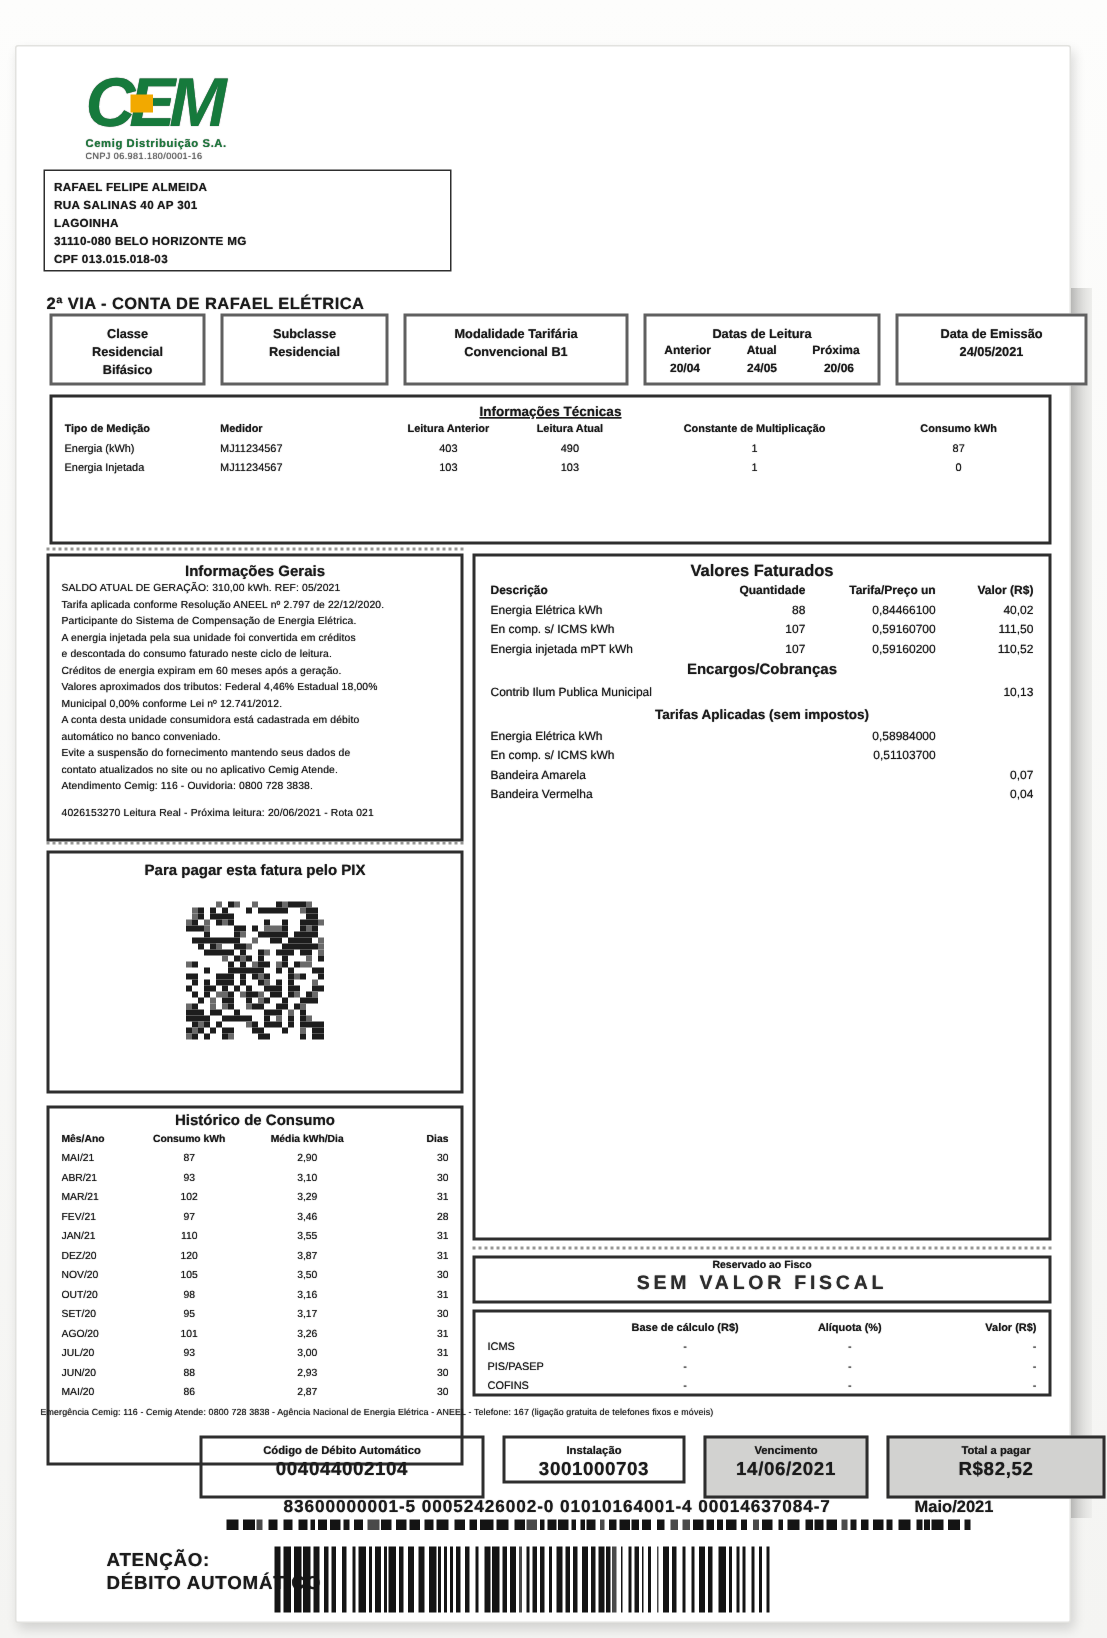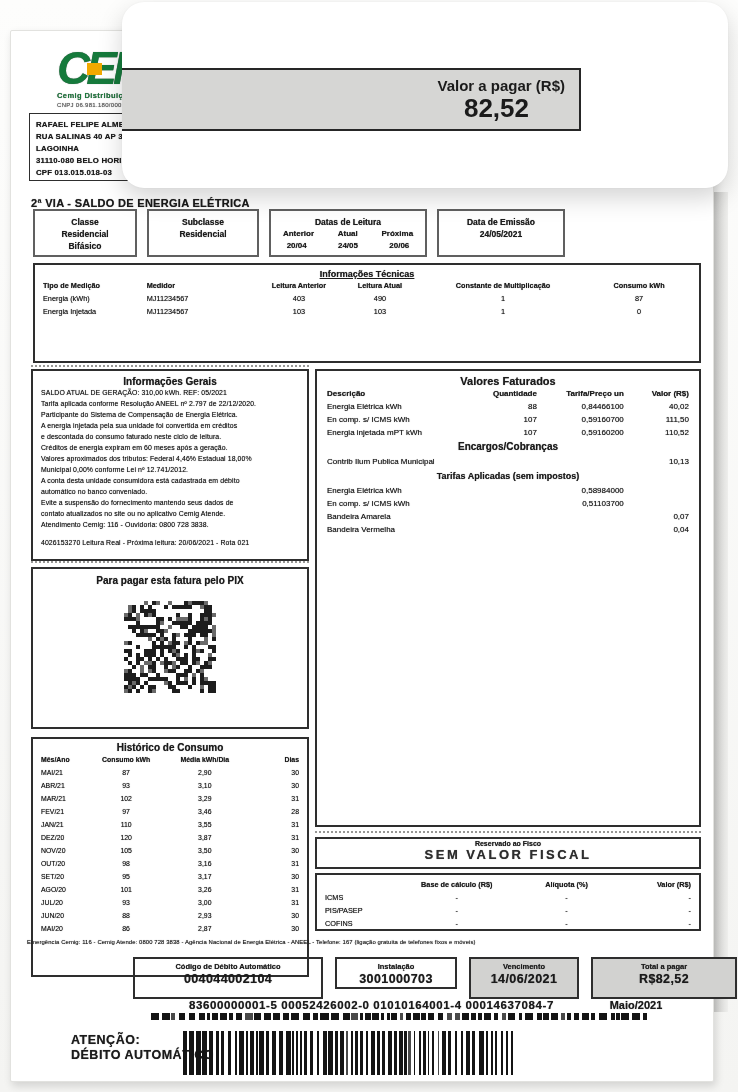--- a/index.html
+++ b/index.html
@@ -82,31 +82,35 @@
     <div class="abs brand-cnpj" style="left:46px;top:71px;">CNPJ 06.981.180/0001-16</div>
 
     <div class="box cust" style="left:18px;top:82px;width:272px;height:68px;border-width:1.5px;" id="custBox">
         <div>RAFAEL FELIPE ALMEIDA</div>
         <div>RUA SALINAS 40 AP 301</div>
         <div>LAGOINHA</div>
         <div>31110-080 BELO HORIZONTE MG</div>
         <div>CPF 013.015.018-03</div>
       </div>
 
-    <div class="abs doc-title" style="left:20px;top:166px;">2ª VIA - SALDO DE ENERGIA ELÉTRICA</div>
+    <div class="abs doc-title" style="left:20px;top:166px;">2ª VIA - CONTA DE RAFAEL ELÉTRICA</div>
 
     <div class="hb-row" style="left:22px;top:178px;height:48px;">
       <div class="hb" style="width:104px;height:48px;">
         <div>Classe</div>
         <div>Residencial</div>
         <div>Bifásico</div>
       </div>
       <div class="hb" style="width:112px;height:48px;">
         <div>Subclasse</div>
         <div>Residencial</div>
+      </div>
+      <div class="hb" style="width:150px;height:48px;">
+        <div>Modalidade Tarifária</div>
+        <div>Convencional B1</div>
       </div>
       <div class="hb" style="width:158px;height:48px;">
         <div>Datas de Leitura</div>
         <div class="sub3">
           <span>Anterior</span>
           <span>Atual</span>
           <span>Próxima</span>
         </div>
         <div class="sub3">
           <span>20/04</span>
@@ -1163,19 +1167,13 @@
         <i style="width: 2px; background: rgb(20, 20, 20);"></i>
         <i style="width: 3px; background: transparent;"></i>
         <i style="width: 2px; background: rgb(20, 20, 20);"></i>
         <i style="width: 3px; background: transparent;"></i>
         <i style="width: 2px; background: rgb(20, 20, 20);"></i>
         <i style="width: 4px; background: transparent;"></i>
       </div>
 
   </div>
 
-  <div class="card">
-    <div class="valor-box">
-      <div class="valor-label">Valor a pagar (R$)</div>
-      <div class="valor-value">82,52</div>
-    </div>
-  </div>
 </div>
 
 </body></html>

